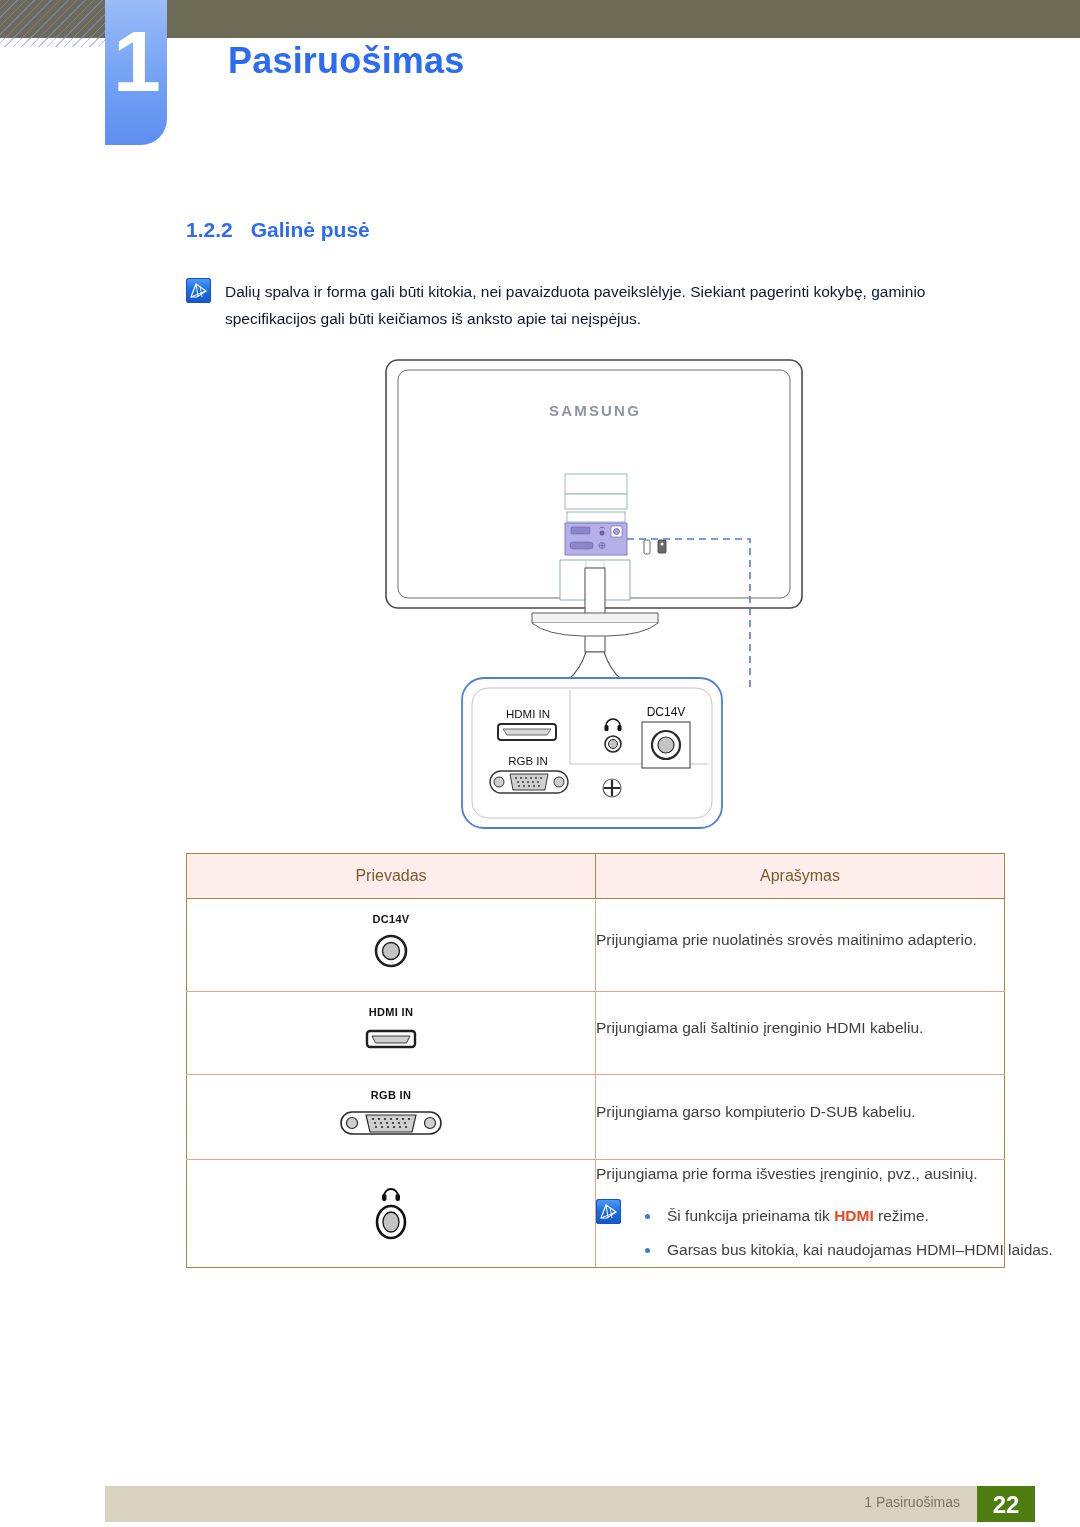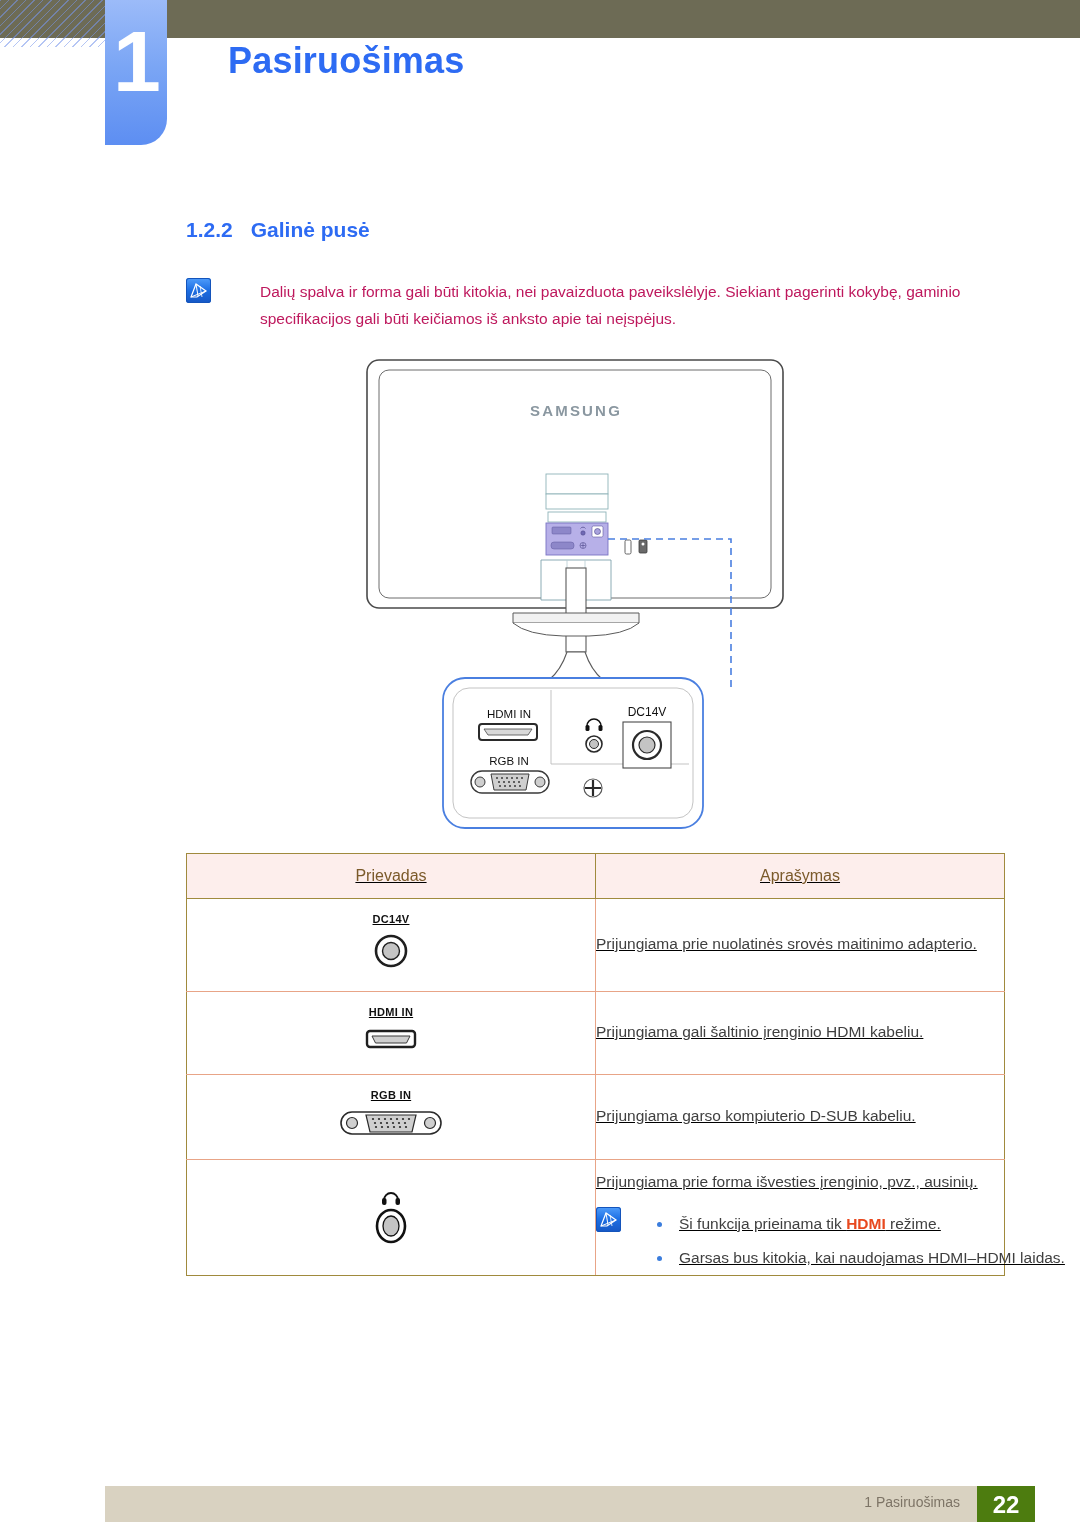--- a/index.html
+++ b/index.html
@@ -83,42 +83,40 @@
     width: 25px; height: 25px;
     border-radius: 3px;
     background: linear-gradient(to bottom, #4f9dfb 0%, #1d6fe4 48%, #1657c4 100%);
     position: relative;
     flex: 0 0 auto;
     box-shadow: 0 0 0 1px #1454bb inset;
   }
   .note-icon svg { position: absolute; left: 3px; top: 3px; }
   #note-block .note-row { display: flex; gap: 14px; align-items: flex-start; }
   #note-text {
-    color: #be185d;
+    color: #0f172a;
     font-size: 15.5px;
     line-height: 27px;
     width: 780px;
-    margin-left: 35px;
   }
 
   
   #illustration {
     position: absolute;
-    left: 361px; top: 358px;
+    left: 380px; top: 358px;
     width: 430px; height: 480px;
   }
 
   
   #ports-table {
     position: absolute;
     left: 186px; top: 853px;
     width: 819px;
     border-collapse: collapse;
     table-layout: fixed;
-    text-decoration: underline;
   }
   #ports-table th, #ports-table td {
     border: 1px solid #e8a487;
     vertical-align: middle;
     padding: 0;
   }
   #ports-table thead th {
     background: #fdeeec;
     color: #7b5a2a;
     font-size: 16px;
@@ -138,22 +136,22 @@
     font-weight: bold;
     letter-spacing: .3px;
     margin-bottom: 6px;
   }
   .desc-cell {
     padding: 16px 18px 16px 28px;
     color: #3f3f3f;
     font-size: 15.5px;
     line-height: 27px;
   }
-  .desc-cell .lead { margin: 8px 0 12px 0; }
-  .bullet-block { display: flex; gap: 28px; align-items: flex-start; }
+  .desc-cell .lead { margin: 0 0 12px 0; }
+  .bullet-block { display: flex; gap: 16px; align-items: flex-start; }
   .bullets { margin: 0; padding: 0; list-style: none; }
   .bullets li {
     position: relative;
     padding-left: 30px;
     line-height: 34px;
     white-space: nowrap;
   }
   .bullets li::before {
     content: "";
     position: absolute;

